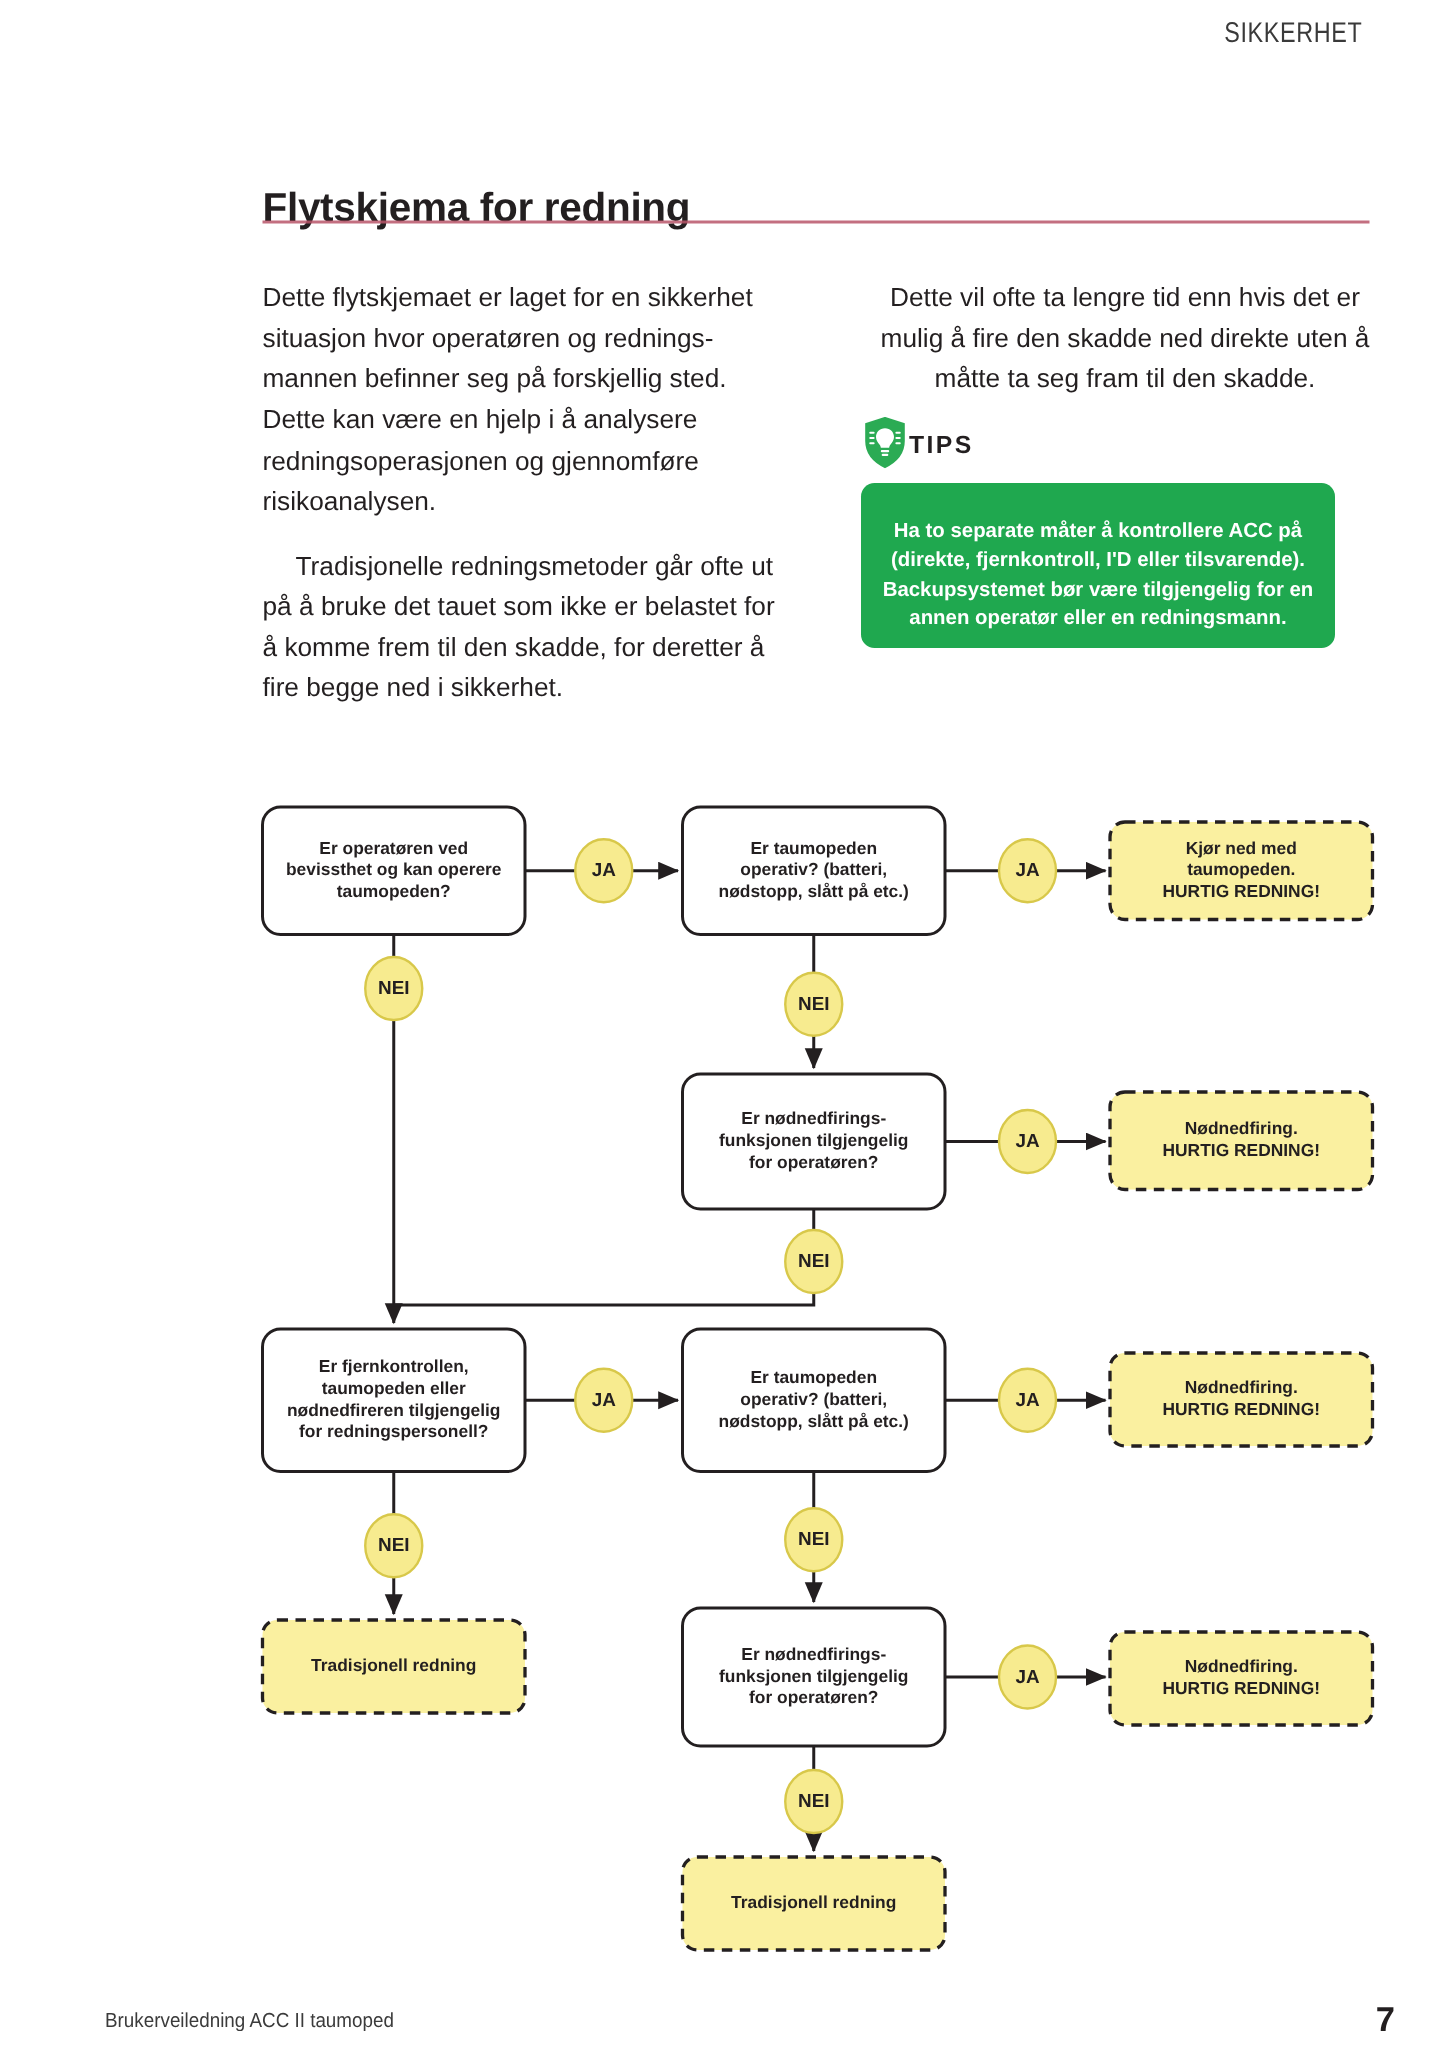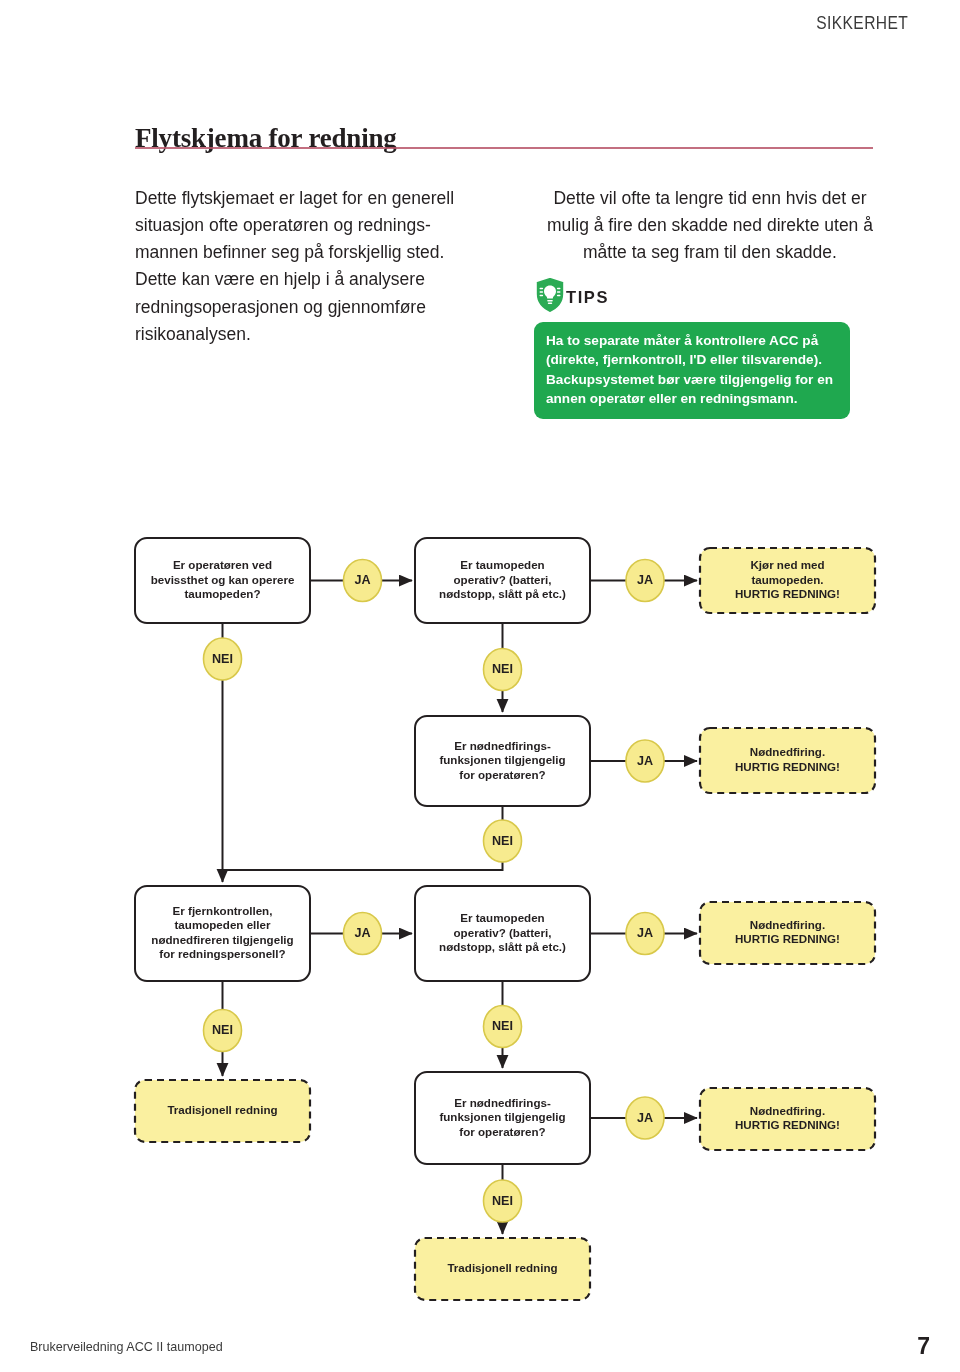--- a/index.html
+++ b/index.html
@@ -1,35 +1,35 @@
 <!DOCTYPE html>
 <html><head>
 <meta charset="utf-8">
 <style>
   html,body{margin:0;padding:0;}
   body{
     width:960px;height:1372px;background:#ffffff;
     font-family:"Liberation Sans", sans-serif;
     color:#231f20;position:relative;overflow:hidden;
   }
-  .page{position:absolute;inset:0;}
+  .page{position:absolute;inset:0;margin-left:40px;}
 
   
   .runhead{
     position:absolute;top:12px;right:52px;
     font-family:"Liberation Sans Narrow","Liberation Sans",sans-serif;
     font-size:19px;letter-spacing:.5px;font-weight:400;
     color:#3a3a3a;text-transform:uppercase;
     transform:scaleX(.82);transform-origin:right center;
   }
 
   
   .title{
     position:absolute;left:135px;top:105px;
-    font-size:27px;font-weight:700;color:#231f20;letter-spacing:-.2px;font-family:Liberation Serif, serif;
+    font-size:27px;font-weight:700;color:#231f20;letter-spacing:-.2px;
   }
   .title-rule{
     position:absolute;left:135px;top:147px;width:738px;height:2px;
     background:#b9566a;opacity:.85;
   }
 
   
   .col{
     position:absolute;top:185px;width:352px;
     font-size:17.5px;line-height:1.55;color:#231f20;
@@ -46,21 +46,21 @@
   }
   .tips-label{
     font-size:16.5px;font-weight:700;letter-spacing:1.6px;color:#231f20;
   }
 
   
   .tipbox{
     position:absolute;left:534px;width:316px;
     background:#1fa84f;color:#ffffff;border-radius:9px;
     font-size:13.6px;font-weight:700;line-height:1.43;
-    padding:9px 12px 10px 12px;box-sizing:border-box;
+    padding:22px 12px 10px 12px;box-sizing:border-box;text-align:center;
   }
   .tipbox-1{top:322px;}
   .tipbox-2{top:416px;}
 
   
   .flow{position:absolute;left:0;top:520px;width:960px;height:800px;}
   .flow svg{display:block;}
   .fc-text{
     font-family:"Liberation Sans",sans-serif;
     font-size:11.6px;font-weight:700;fill:#231f20;
@@ -87,21 +87,22 @@
 <body>
 
 <div class="page">
 
   <div class="runhead">SIKKERHET</div>
 
   <h1 class="title">Flytskjema for redning</h1>
   <div class="title-rule"></div>
 
   <div class="col col-left">
-    <p>Dette flytskjemaet er laget for en generell situasjon ofte operatøren og rednings-mannen befinner seg på forskjellig sted. Dette kan være en hjelp i å analysere redningsoperasjonen og gjennomføre risikoanalysen.</p>
+    <p>Dette flytskjemaet er laget for en sikkerhet situasjon hvor operatøren og rednings-mannen befinner seg på forskjellig sted. Dette kan være en hjelp i å analysere redningsoperasjonen og gjennomføre risikoanalysen.</p>
+    <p class="indent">Tradisjonelle redningsmetoder går ofte ut på å bruke det tauet som ikke er belastet for å komme frem til den skadde, for deretter å fire begge ned i sikkerhet.</p>
   </div>
 
   <div class="col col-right">
     <p>Dette vil ofte ta lengre tid enn hvis det er mulig å fire den skadde ned direkte uten å måtte ta seg fram til den skadde.</p>
   </div>
 
   <div class="tips-head">
     <span>
       <svg width="32" height="38" viewBox="0 0 32 38" aria-hidden="true">
         <path d="M16 1 L30 5.5 V18 C30 27.5 23.5 33.5 16 37 C8.5 33.5 2 27.5 2 18 V5.5 Z" fill="#2bab54" stroke="#ffffff" stroke-width="1.6"></path>

